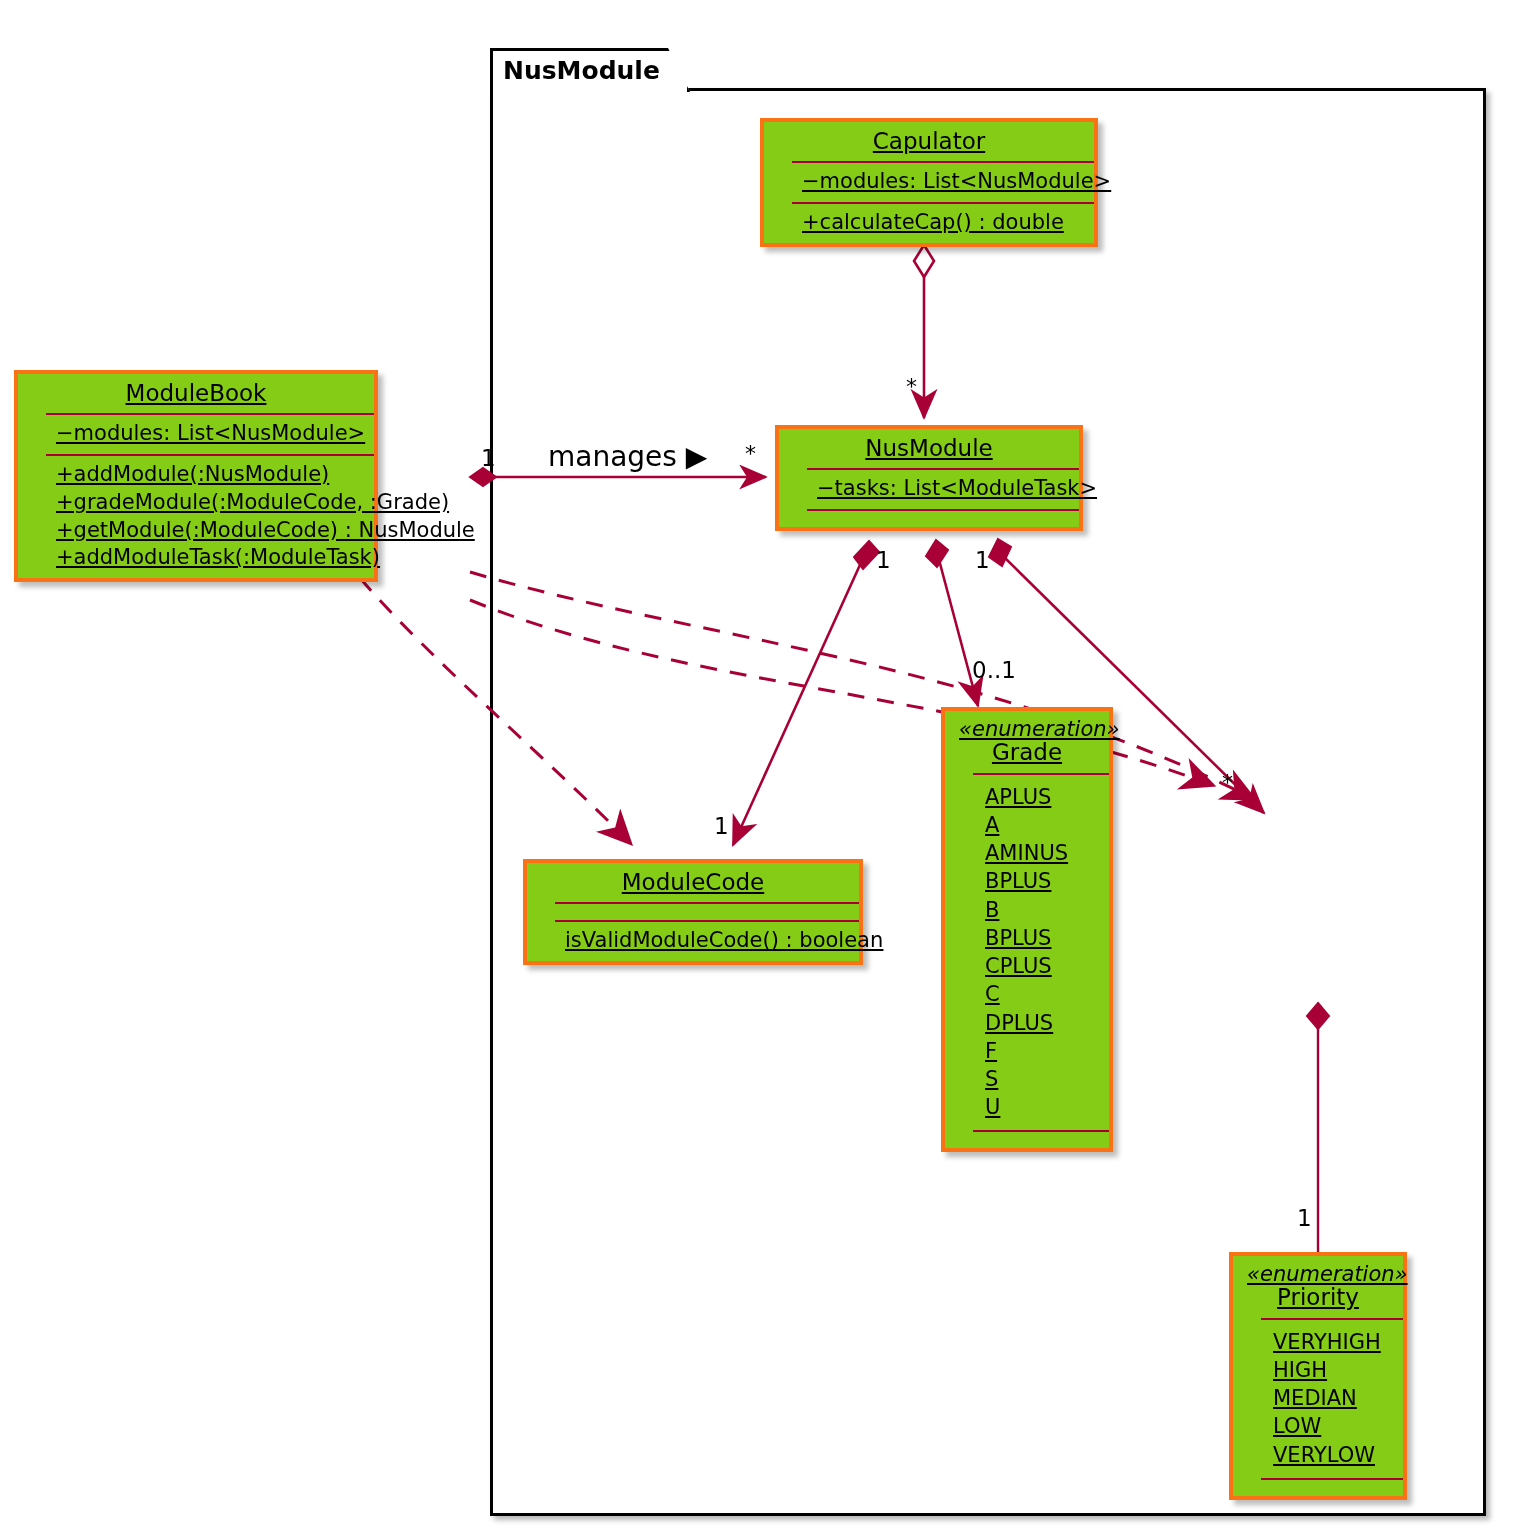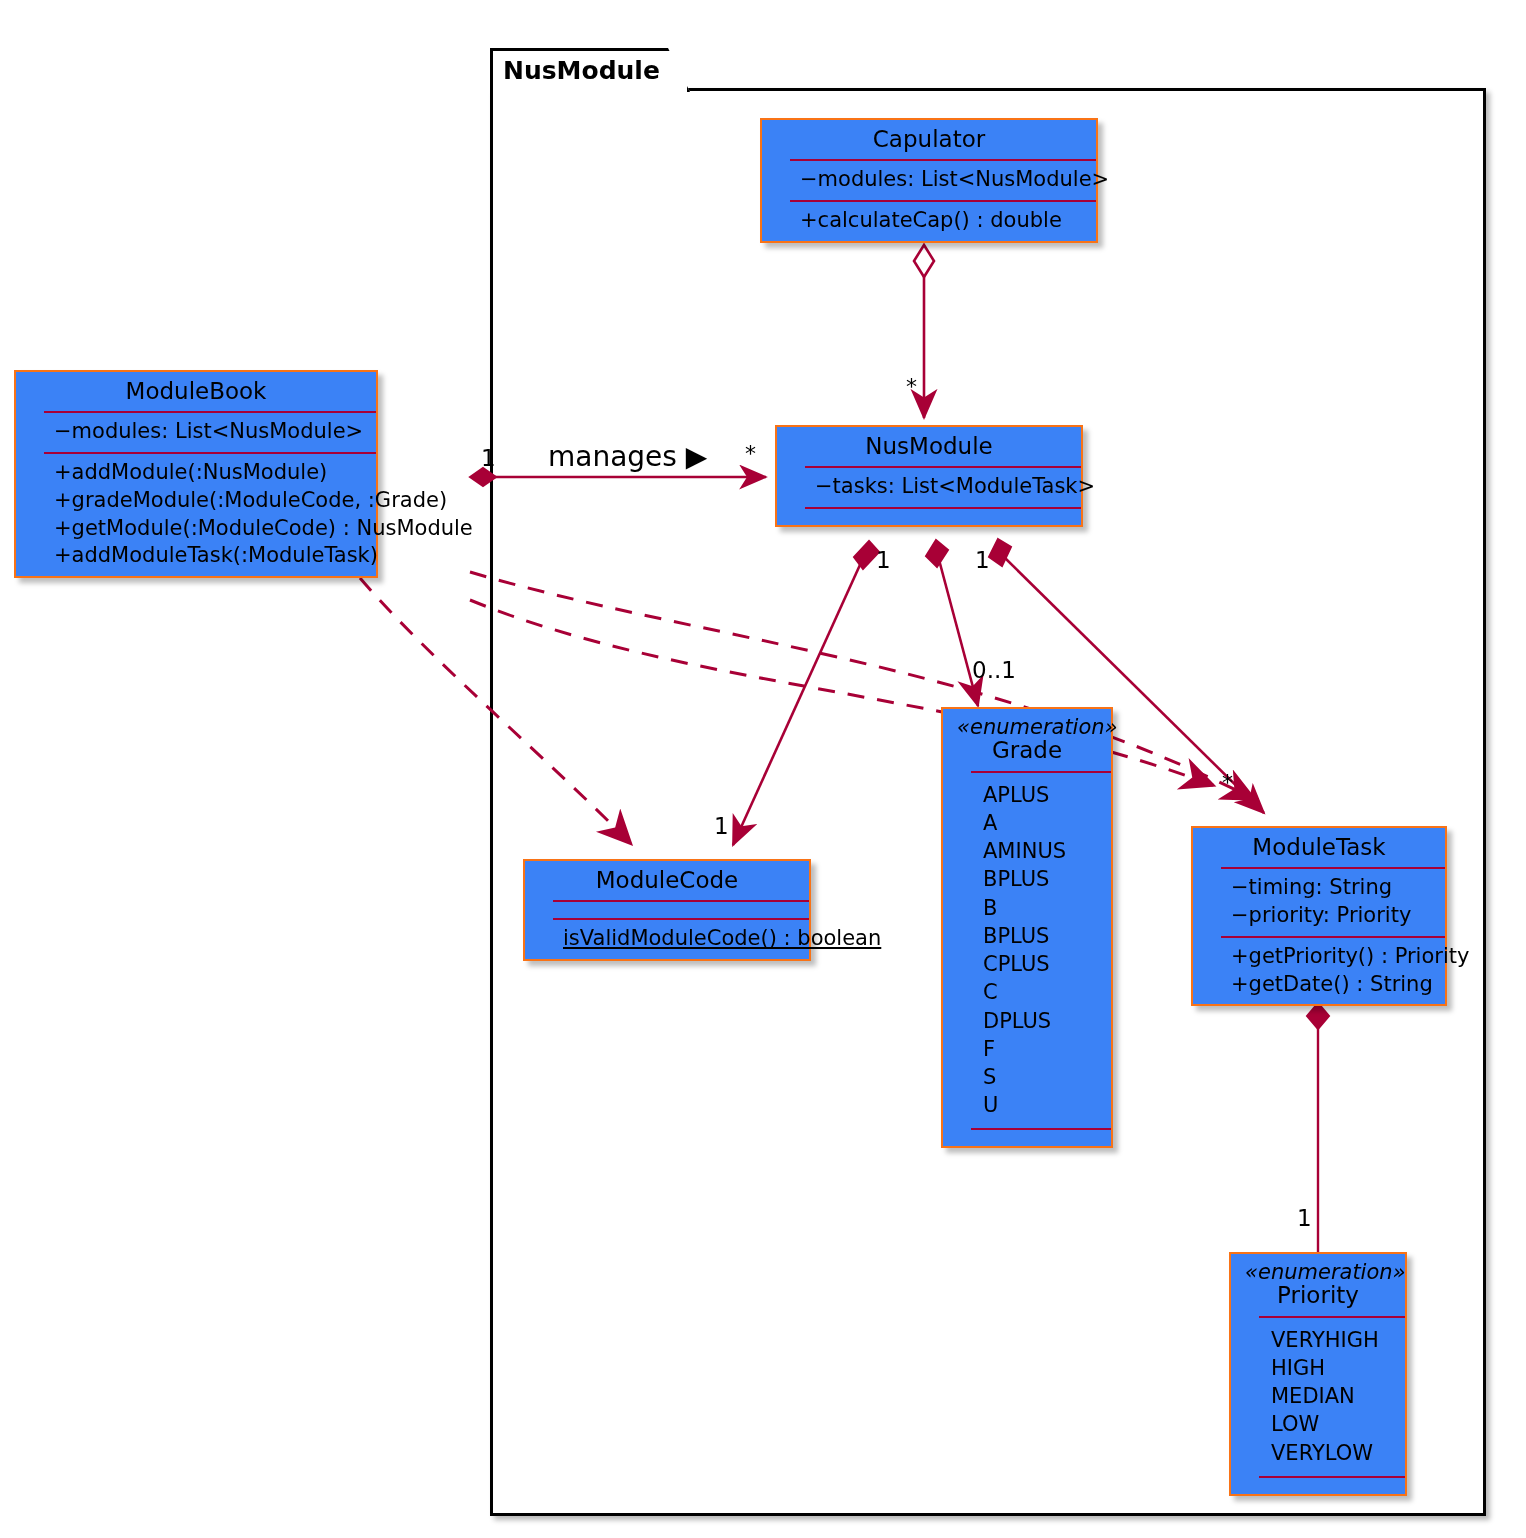--- a/index.html
+++ b/index.html
@@ -33,25 +33,26 @@
     -webkit-clip-path:polygon(0 0, calc(100% - 22px) 0, 100% 100%, 0 100%);
     clip-path:polygon(0 0, calc(100% - 22px) 0, 100% 100%, 0 100%);
     box-shadow:3px 3px 4px rgba(0,0,0,0.22);
     z-index:3;
   }
   .pkg-tab span{position:relative;top:-1px;}
 
   
   .cls{
     position:absolute;
-    background:#3b82f6;
-    border:2px solid #f97316;
+    background:#84cc16;
+    border:4px solid #f97316;
     box-sizing:border-box;
     box-shadow:5px 5px 5px rgba(0,0,0,0.26);
     z-index:5;
+    text-decoration:underline;
   }
   .cls .hdr{
     text-align:center;
     font-size:23px;
     color:#000;
     padding:7px 12px 8px 12px;
     line-height:1.06;
   }
   .cls .hdr .stereo{
     display:block;
@@ -210,21 +211,21 @@
   <div class="cls" style="left:775px;top:425px;width:308px;">
     <div class="hdr">
       <span class="nm">NusModule</span>
     </div>
     <div class="sec">
       <div>−tasks: List&lt;ModuleTask&gt;</div>
     </div>
     <div class="sec empty"></div>
   </div>
 
-  <div class="cls" style="left:523px;top:859px;width:288px;">
+  <div class="cls" style="left:523px;top:859px;width:340px;">
     <div class="hdr">
       <span class="nm">ModuleCode</span>
     </div>
     <div class="sec empty"></div>
     <div class="sec">
       <div class="stat">isValidModuleCode() : boolean</div>
     </div>
   </div>
 
   <div class="cls" style="left:941px;top:707px;width:172px;">
@@ -242,33 +243,20 @@
       <div>CPLUS</div>
       <div>C</div>
       <div>DPLUS</div>
       <div>F</div>
       <div>S</div>
       <div>U</div>
     </div>
     <div class="sec empty"></div>
   </div>
 
-  <div class="cls" style="left:1191px;top:826px;width:256px;">
-    <div class="hdr">
-      <span class="nm">ModuleTask</span>
-    </div>
-    <div class="sec">
-      <div>−timing: String</div>
-      <div>−priority: Priority</div>
-    </div>
-    <div class="sec">
-      <div>+getPriority() : Priority</div>
-      <div>+getDate() : String</div>
-    </div>
-  </div>
 
   <div class="cls" style="left:1229px;top:1252px;width:178px;">
     <div class="hdr">
       <span class="stereo">«enumeration»</span>
       <span class="nm">Priority</span>
     </div>
     <div class="sec enumvals">
       <div>VERYHIGH</div>
       <div>HIGH</div>
       <div>MEDIAN</div>

